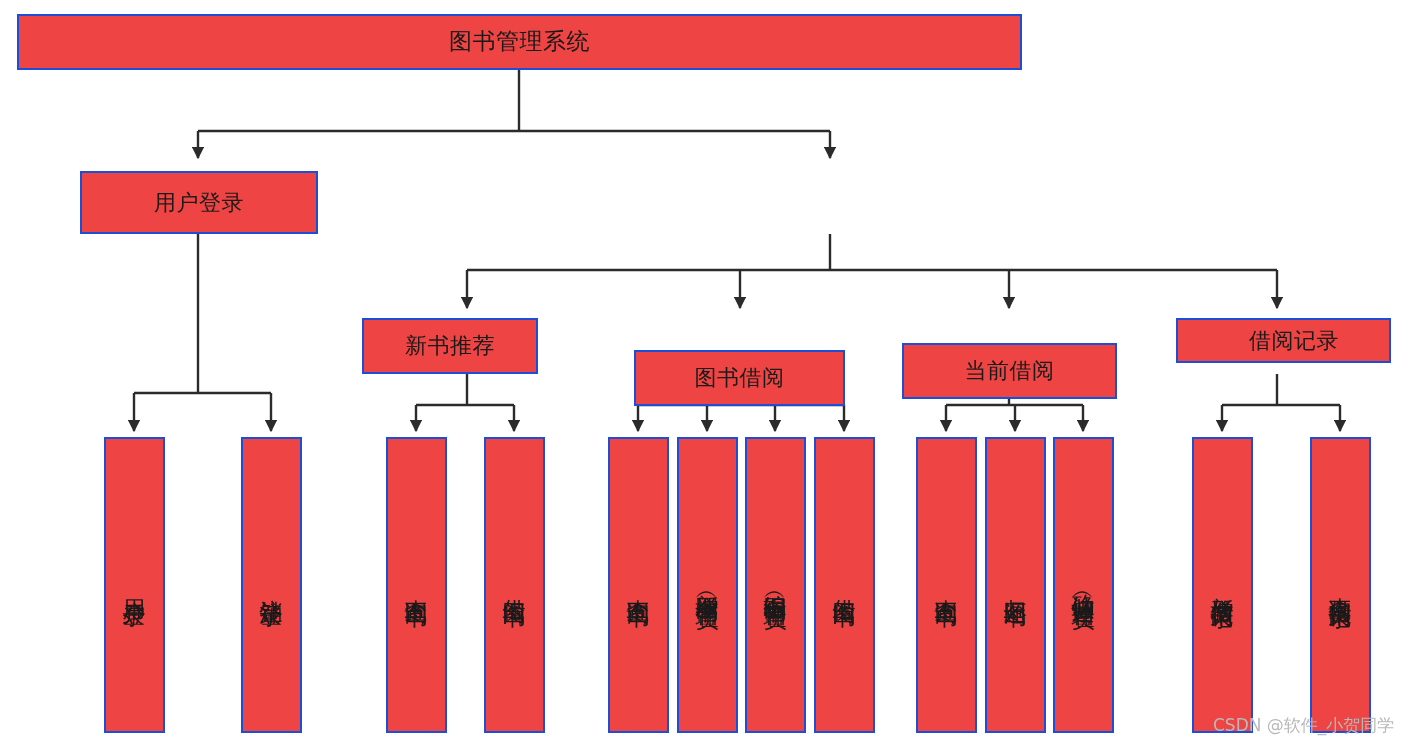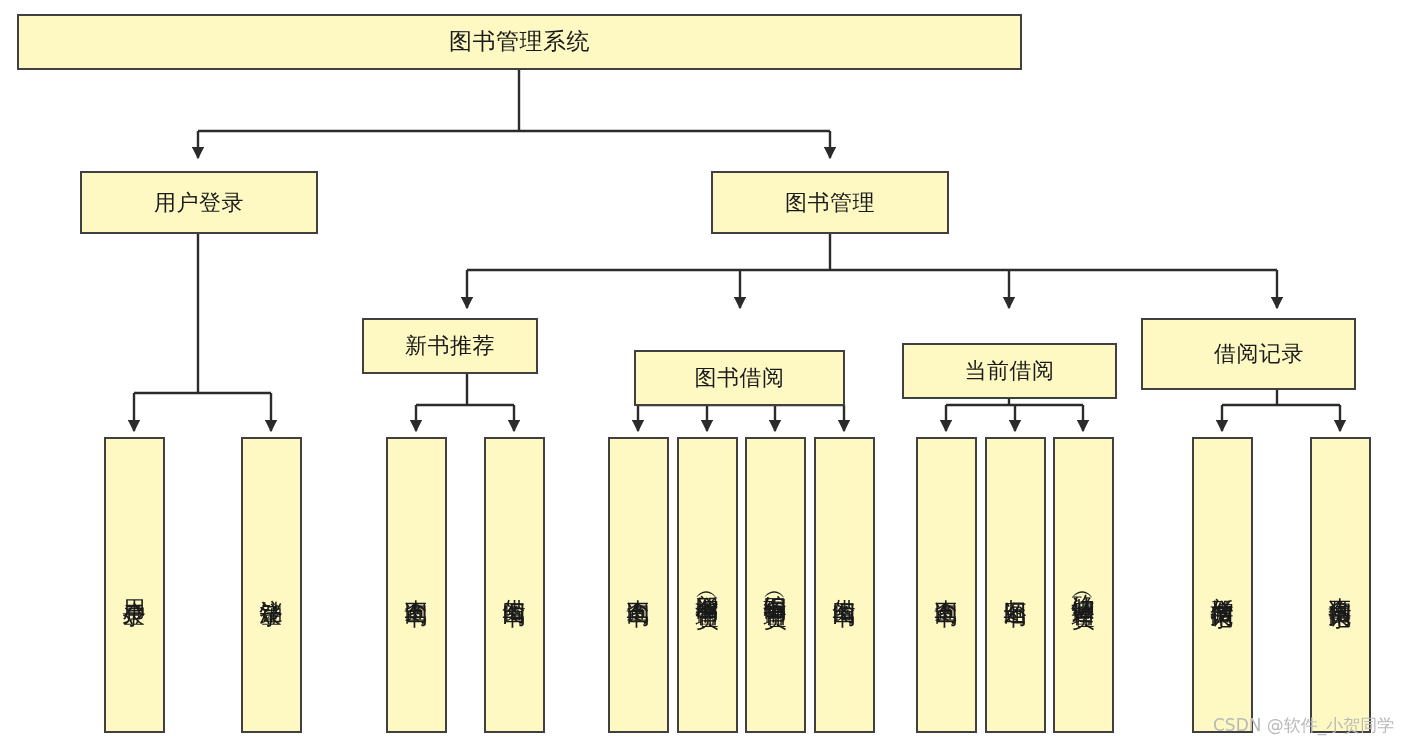--- a/index.html
+++ b/index.html
@@ -16,22 +16,22 @@
     background:#ffffff;
   }
   #edges{
     position:absolute;left:0;top:0;
     width:1405px;height:747px;
     pointer-events:none;
   }
   .node{
     position:absolute;
     box-sizing:border-box;
-    background:#fef9c3;
-    border:2px solid #404040;
+    background:#ef4444;
+    border:2px solid #1d4ed8;
     display:flex;
     align-items:center;
     justify-content:center;
     color:#1a1a1a;
     z-index:2;
   }
   .node .label{
     display:block;
     text-align:center;
     line-height:1.18;
@@ -122,34 +122,31 @@
     </g>
   </svg>
 
   <div class="node horiz root" style="left:17px;top:14px;width:1005px;height:56px;">
     <span class="label">图书管理系统</span>
   </div>
 
   <div class="node horiz" style="left:80px;top:171px;width:238px;height:63px;">
     <span class="label">用户登录</span>
   </div>
-  <div class="node horiz" style="left:711px;top:171px;width:238px;height:63px;">
-    <span class="label">图书管理</span>
-  </div>
 
   <div class="node horiz" style="left:362px;top:318px;width:176px;height:56px;">
     <span class="label">新书推荐</span>
   </div>
   <div class="node horiz" style="left:634px;top:318px;width:211px;height:56px;margin-top:32px;">
     <span class="label">图书借阅</span>
   </div>
   <div class="node horiz" style="left:902px;top:318px;width:215px;height:56px;margin-top:25px;">
     <span class="label">当前借阅</span>
   </div>
-  <div class="node horiz" style="left:1141px;top:318px;width:215px;height:72px;padding-left:21px;">
+  <div class="node horiz" style="left:1176px;top:318px;width:215px;height:45px;padding-left:21px;">
     <span class="label">借阅记录</span>
   </div>
 
   <div class="node vert" style="left:104px;top:437px;width:61px;height:296px;">
     <span class="label">用户登录</span>
   </div>
   <div class="node vert" style="left:241px;top:437px;width:61px;height:296px;">
     <span class="label">注销登录</span>
   </div>
 

